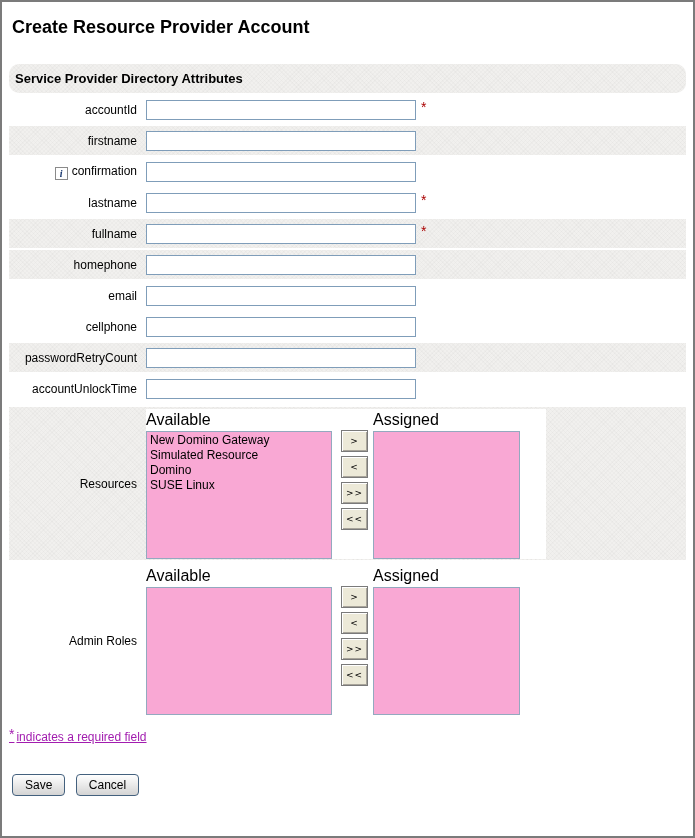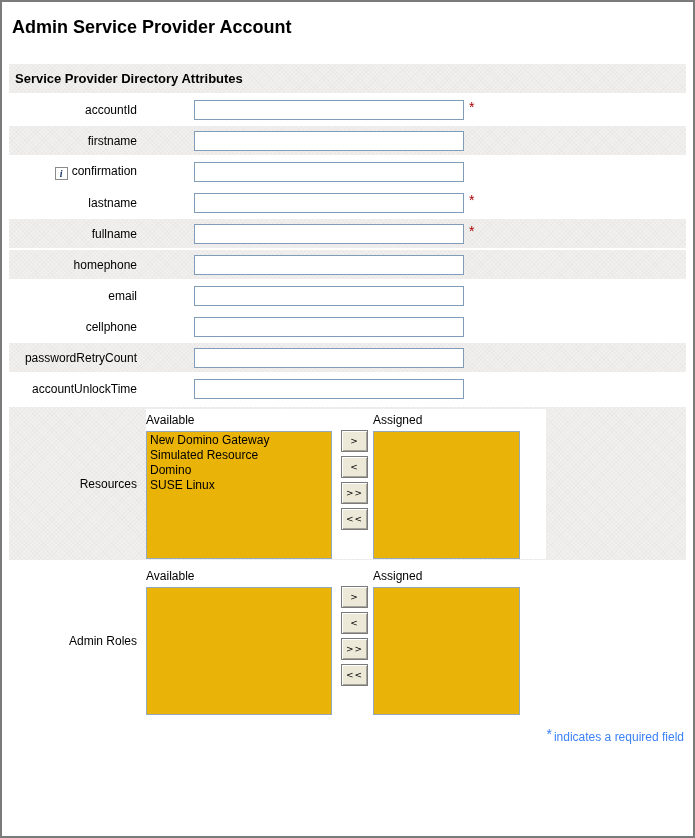--- a/index.html
+++ b/index.html
@@ -9,23 +9,23 @@
     border: 2px solid #7b7b7b; background: #fff;
     padding: 12px 7px 0 7px; overflow: hidden;
   }
   .page-title { font-size: 18px; line-height: 22px; font-weight: bold; margin: 2px 0 0 3px; }
   .tex {
     background-color: #f1f0ee;
     background-image:
       repeating-linear-gradient(45deg, rgba(0,0,0,0.018) 0 1px, transparent 1px 3px),
       repeating-linear-gradient(135deg, rgba(0,0,0,0.018) 0 1px, transparent 1px 3px);
   }
-  .section-header { margin-top: 26px; font-weight: bold; font-size: 13px; padding: 7px 6px; }
+  .section-header { margin-top: 26px; font-weight: bold; font-size: 13px; padding: 7px 6px; border-radius: 10px; }
   .form { margin-top: 2px; }
-  .row { display: flex; align-items: center; height: 29px; margin-bottom: 2px; gap: 48px; }
+  .row { display: flex; align-items: center; height: 29px; margin-bottom: 2px; }
   .label-col {
     width: 137px; min-width: 137px; text-align: right; padding-right: 9px;
     font-size: 12px; white-space: nowrap;
   }
   .input-col { display: flex; align-items: flex-start; height: 20px; }
   .text-input {
     width: 270px; height: 20px; border: 1px solid #7f9db9;
     font-size: 12px; padding: 2px 3px; outline: none; background: #fff;
   }
   .req { color: #aa0000; font-size: 14px; line-height: 12px; margin-left: 5px; margin-top: 1px; }
@@ -35,51 +35,51 @@
     font-size: 10px; font-weight: bold; font-style: italic;
     font-family: "Liberation Serif", serif; margin-right: 4px; vertical-align: -2px;
   }
   .dual-row { display: flex; align-items: center; margin-bottom: 2px; }
   .dual-row.res { height: 153px; margin-top: 4px; }
   .dual-row.adm { height: 158px; }
   .dual-cell { display: flex; width: 400px; }
   .white-cell { background: #fff; padding-top: 2px; }
   .dl-col.avail { width: 186px; }
   .dl-col.assigned { width: 147px; }
-  .dl-header { font-size: 12px; height: 20px; line-height: 18px; }
+  .dl-header { font-size: 16px; height: 20px; line-height: 18px; }
   .listbox {
-    border: 1px solid #93a9bf; height: 128px; background: #eab308;
+    border: 1px solid #93a9bf; height: 128px; background: #f9a8d4;
     font-size: 12px; line-height: 15px; padding: 1px 0; overflow: hidden;
   }
   .opt { padding: 0 3px; white-space: nowrap; cursor: default; }
   .dl-btns { width: 27px; margin: 19px 5px 0 9px; display: flex; flex-direction: column; }
   .xfer {
     width: 27px; height: 22px; margin-bottom: 4px; padding: 0;
     font-size: 9px; letter-spacing: 1px; color: #000;
     font-family: "DejaVu Sans", sans-serif;
     background: #ece9d8; border: 1px solid #7a7a7a;
     box-shadow: inset 1px 1px 0 #ffffff, inset -1px -1px 0 #a8a49a;
     cursor: pointer;
   }
-  .footnote { text-align: right; padding-right: 2px; margin-top: 6px; color: #3b82f6; font-size: 12px; }
+  .footnote { padding-right: 2px; margin-top: 6px; color: #a21caf; font-size: 12px; text-decoration: underline; }
   .footnote .star { font-size: 14px; vertical-align: 2px; margin-right: 2px; }
   .actions { margin-top: 30px; margin-left: 3px; }
   .action-btn {
     font-size: 12px; height: 22px; padding: 1px 12px; margin-right: 6px; color: #000;
     border: 1px solid #44617e; border-radius: 4px;
     background: linear-gradient(#ffffff, #d4d4d4); cursor: pointer;
     font-family: "Liberation Sans", sans-serif;
   }
 </style>
 </head>
 <body>
 
 <div class="page">
 
-  <div class="page-title">Admin Service Provider Account</div>
+  <div class="page-title">Create Resource Provider Account</div>
 
   <div class="section-header tex">Service Provider Directory Attributes</div>
 
   <div class="form">
 
     <div class="row">
       <div class="label-col">accountId</div>
       <div class="input-col">
         <input type="text" class="text-input" value="" style="">
         <span class="req">*</span>
@@ -198,14 +198,18 @@
         </div>
       </div>
     </div>
 
   </div>
 
   <div class="footnote">
     <span class="star">*</span><span>indicates a required field</span>
   </div>
 
+  <div class="actions">
+    <button class="action-btn">Save</button>
+    <button class="action-btn">Cancel</button>
+  </div>
 
 </div>
 
 </body></html>

